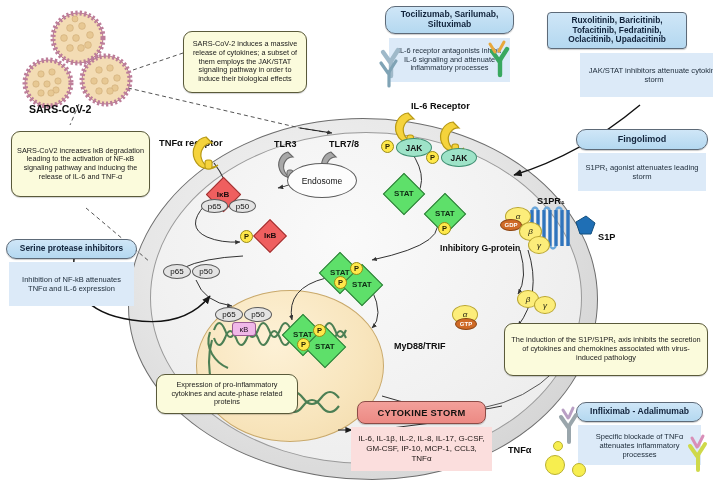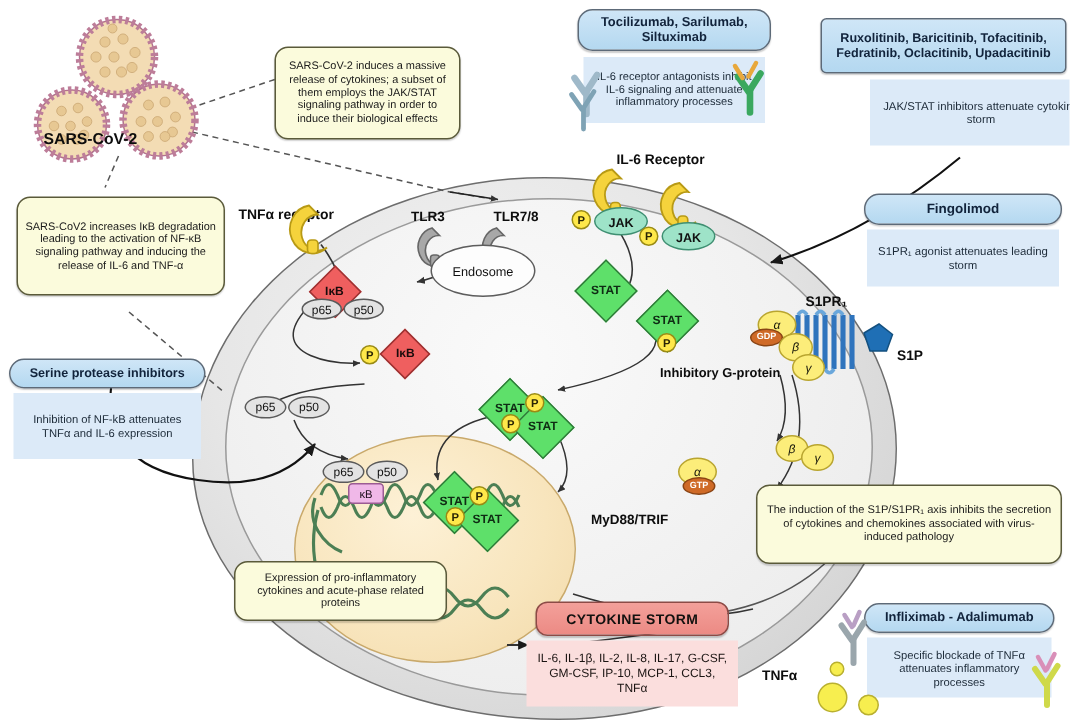--- a/index.html
+++ b/index.html
@@ -220,21 +220,21 @@
           <circle cx="110" cy="68" r="3.3"></circle>
           <circle cx="117" cy="78" r="3.3"></circle>
         <circle cx="94" cy="81" r="3.3"></circle>
           <circle cx="105" cy="81" r="3.3"></circle>
           <circle cx="115" cy="88" r="3.3"></circle>
         <circle cx="99" cy="91" r="3.3"></circle>
           <circle cx="110" cy="91" r="3.3"></circle>
       </g>
     </g>
   </svg>
-  <div class="abs lbl" style="left:29px;top:88px;font-size:10.5px;text-align:right;">SARS-CoV-2</div>
+  <div class="abs lbl" style="left:29px;top:104px;font-size:10.5px;text-align:right;">SARS-CoV-2</div>
 
   <div class="abs yellow-box" style="left:183px;top:31px;width:124px;height:62px;font-size:7.3px;">SARS-CoV-2 induces a massive release of cytokines; a subset of them employs the JAK/STAT signaling pathway in order to induce their biological effects</div>
 
   <div class="abs yellow-box" style="left:11px;top:131px;width:139px;height:66px;font-size:7.3px;">SARS-CoV2 increases IκB degradation leading to the activation of NF-κB signaling pathway and inducing the release of IL-6 and TNF-α</div>
 
   <div class="abs blue-head" style="left:385px;top:6px;width:129px;height:28px;font-size:8.6px;">Tocilizumab, Sarilumab, Siltuximab</div>
   <div class="abs blue-body" style="left:389px;top:38px;width:121px;height:44px;font-size:7.4px;">IL-6 receptor antagonists inhibit IL-6 signaling and attenuate inflammatory processes</div>
 
   <svg class="ov">
     <g stroke="#9fb9c9" stroke-width="4.4" stroke-linecap="round" fill="none">
@@ -251,21 +251,21 @@
       <path d="M492,51 L499,61"></path>
         <path d="M507,49 L500,60"></path>
         <path d="M500,60 L500,75"></path>
     </g>
     <g stroke="#e8a83c" stroke-width="3" stroke-linecap="round" fill="none">
       <path d="M490,44 L495,52"></path>
         <path d="M504,42 L499,51"></path>
     </g>
   </svg>
 
-  <div class="abs blue-head square" style="left:547px;top:12px;width:164px;height:37px;font-size:8.4px;">Ruxolitinib, Baricitinib, Tofacitinib, Fedratinib, Oclacitinib,  Upadacitinib</div>
+  <div class="abs blue-head square" style="left:547px;top:12px;width:140px;height:37px;font-size:8.4px;">Ruxolitinib, Baricitinib, Tofacitinib, Fedratinib, Oclacitinib,  Upadacitinib</div>
   <div class="abs blue-body" style="left:580px;top:53px;width:148px;height:44px;font-size:7.6px;">JAK/STAT inhibitors attenuate cytokine storm</div>
 
   <div class="abs blue-head" style="left:576px;top:129px;width:132px;height:21px;font-size:9px;">Fingolimod</div>
   <div class="abs blue-body" style="left:578px;top:153px;width:128px;height:38px;font-size:7.6px;">S1PR₁ agonist attenuates leading storm</div>
 
   <div class="abs blue-head" style="left:6px;top:239px;width:131px;height:20px;font-size:8.4px;">Serine protease inhibitors</div>
   <div class="abs blue-body" style="left:9px;top:262px;width:125px;height:44px;font-size:7.5px;">Inhibition of NF-kB attenuates TNFα and IL-6 expression</div>
 
   <div class="abs blue-head" style="left:576px;top:402px;width:127px;height:20px;font-size:8.6px;">Infliximab - Adalimumab</div>
   <div class="abs blue-body" style="left:578px;top:425px;width:123px;height:40px;font-size:7.5px;">Specific blockade of TNFα attenuates inflammatory processes</div>

